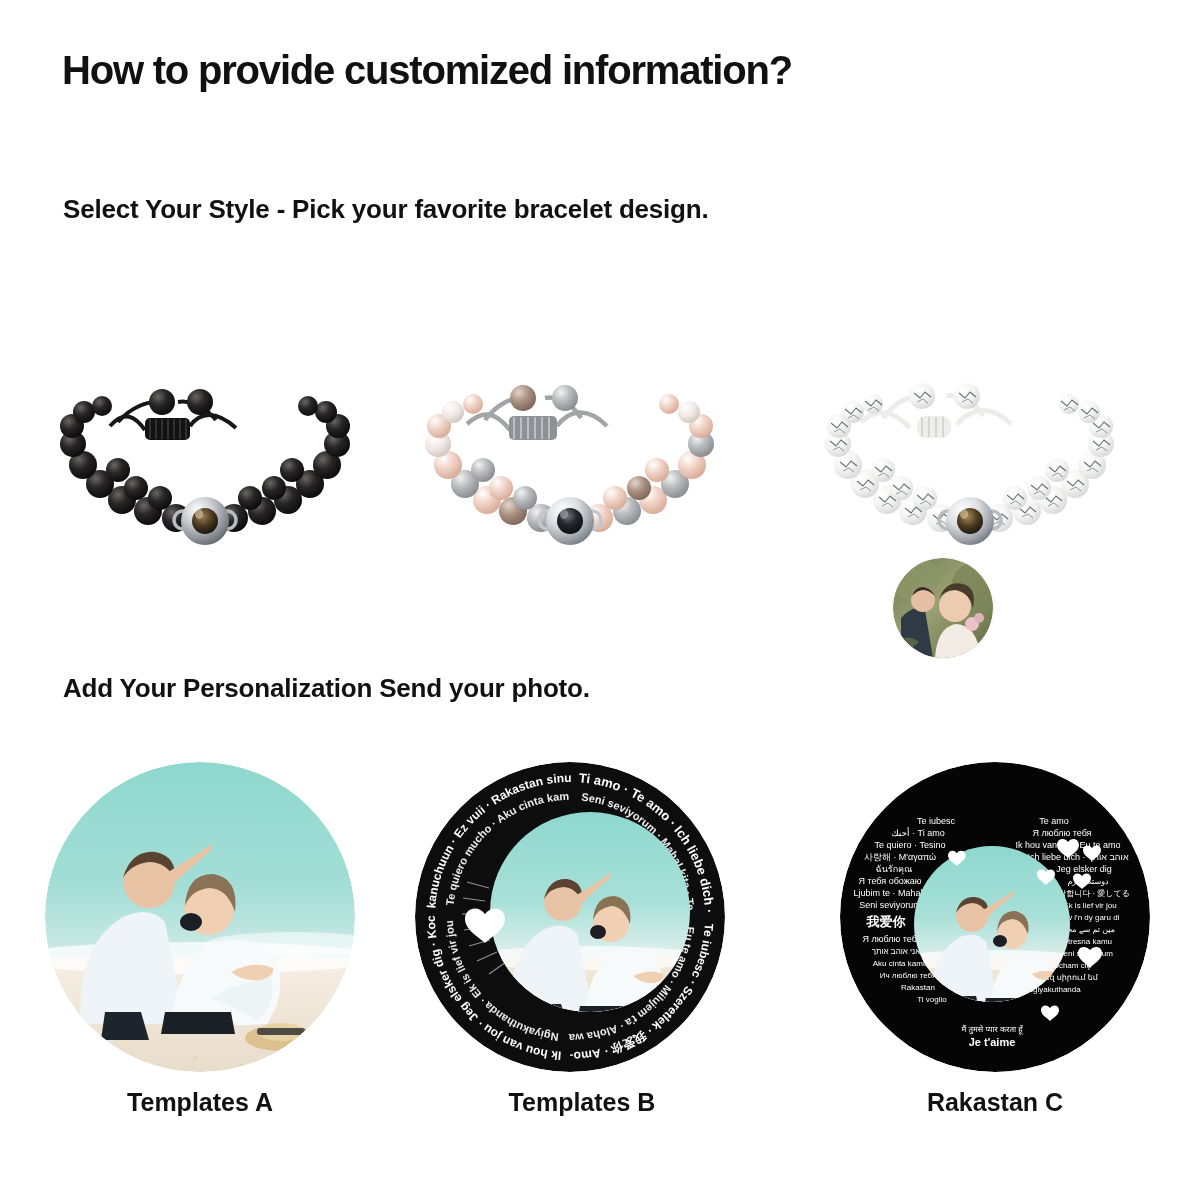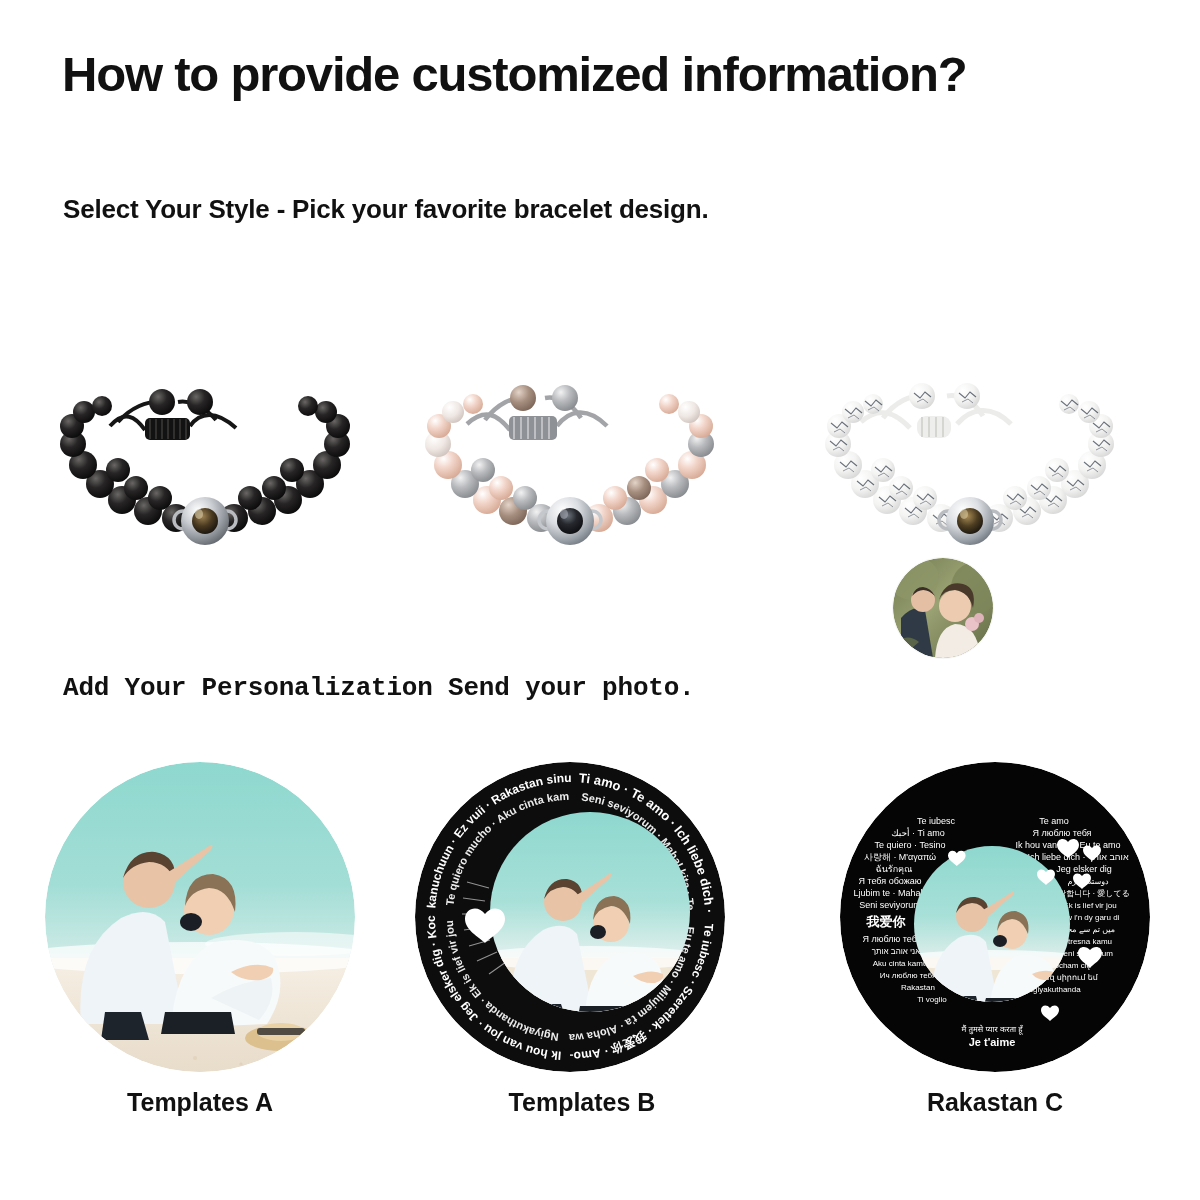--- a/index.html
+++ b/index.html
@@ -18,39 +18,39 @@
     width: 1200px;
     height: 1200px;
     background: #ffffff;
   }
 
   
   .main-title {
     position: absolute;
     left: 62px;
     top: 48px;
-    font-size: 49px;
+    font-size: 40px;
     font-weight: 700;
     letter-spacing: -1.2px;
     color: #111111;
     white-space: nowrap;
     line-height: 1.1;
   }
 
   .step-heading {
     position: absolute;
     left: 63px;
     font-size: 26px;
     font-weight: 700;
     color: #111111;
     letter-spacing: -0.2px;
     white-space: nowrap;
   }
   .step-1 { top: 194px; }
-  .step-2 { top: 673px; font-family: Liberation Mono, monospace; }
+  .step-2 { top: 673px; }
 
   
   .bracelet-row {
     position: absolute;
     left: 0;
     top: 360px;
     width: 1200px;
     height: 200px;
   }
 

